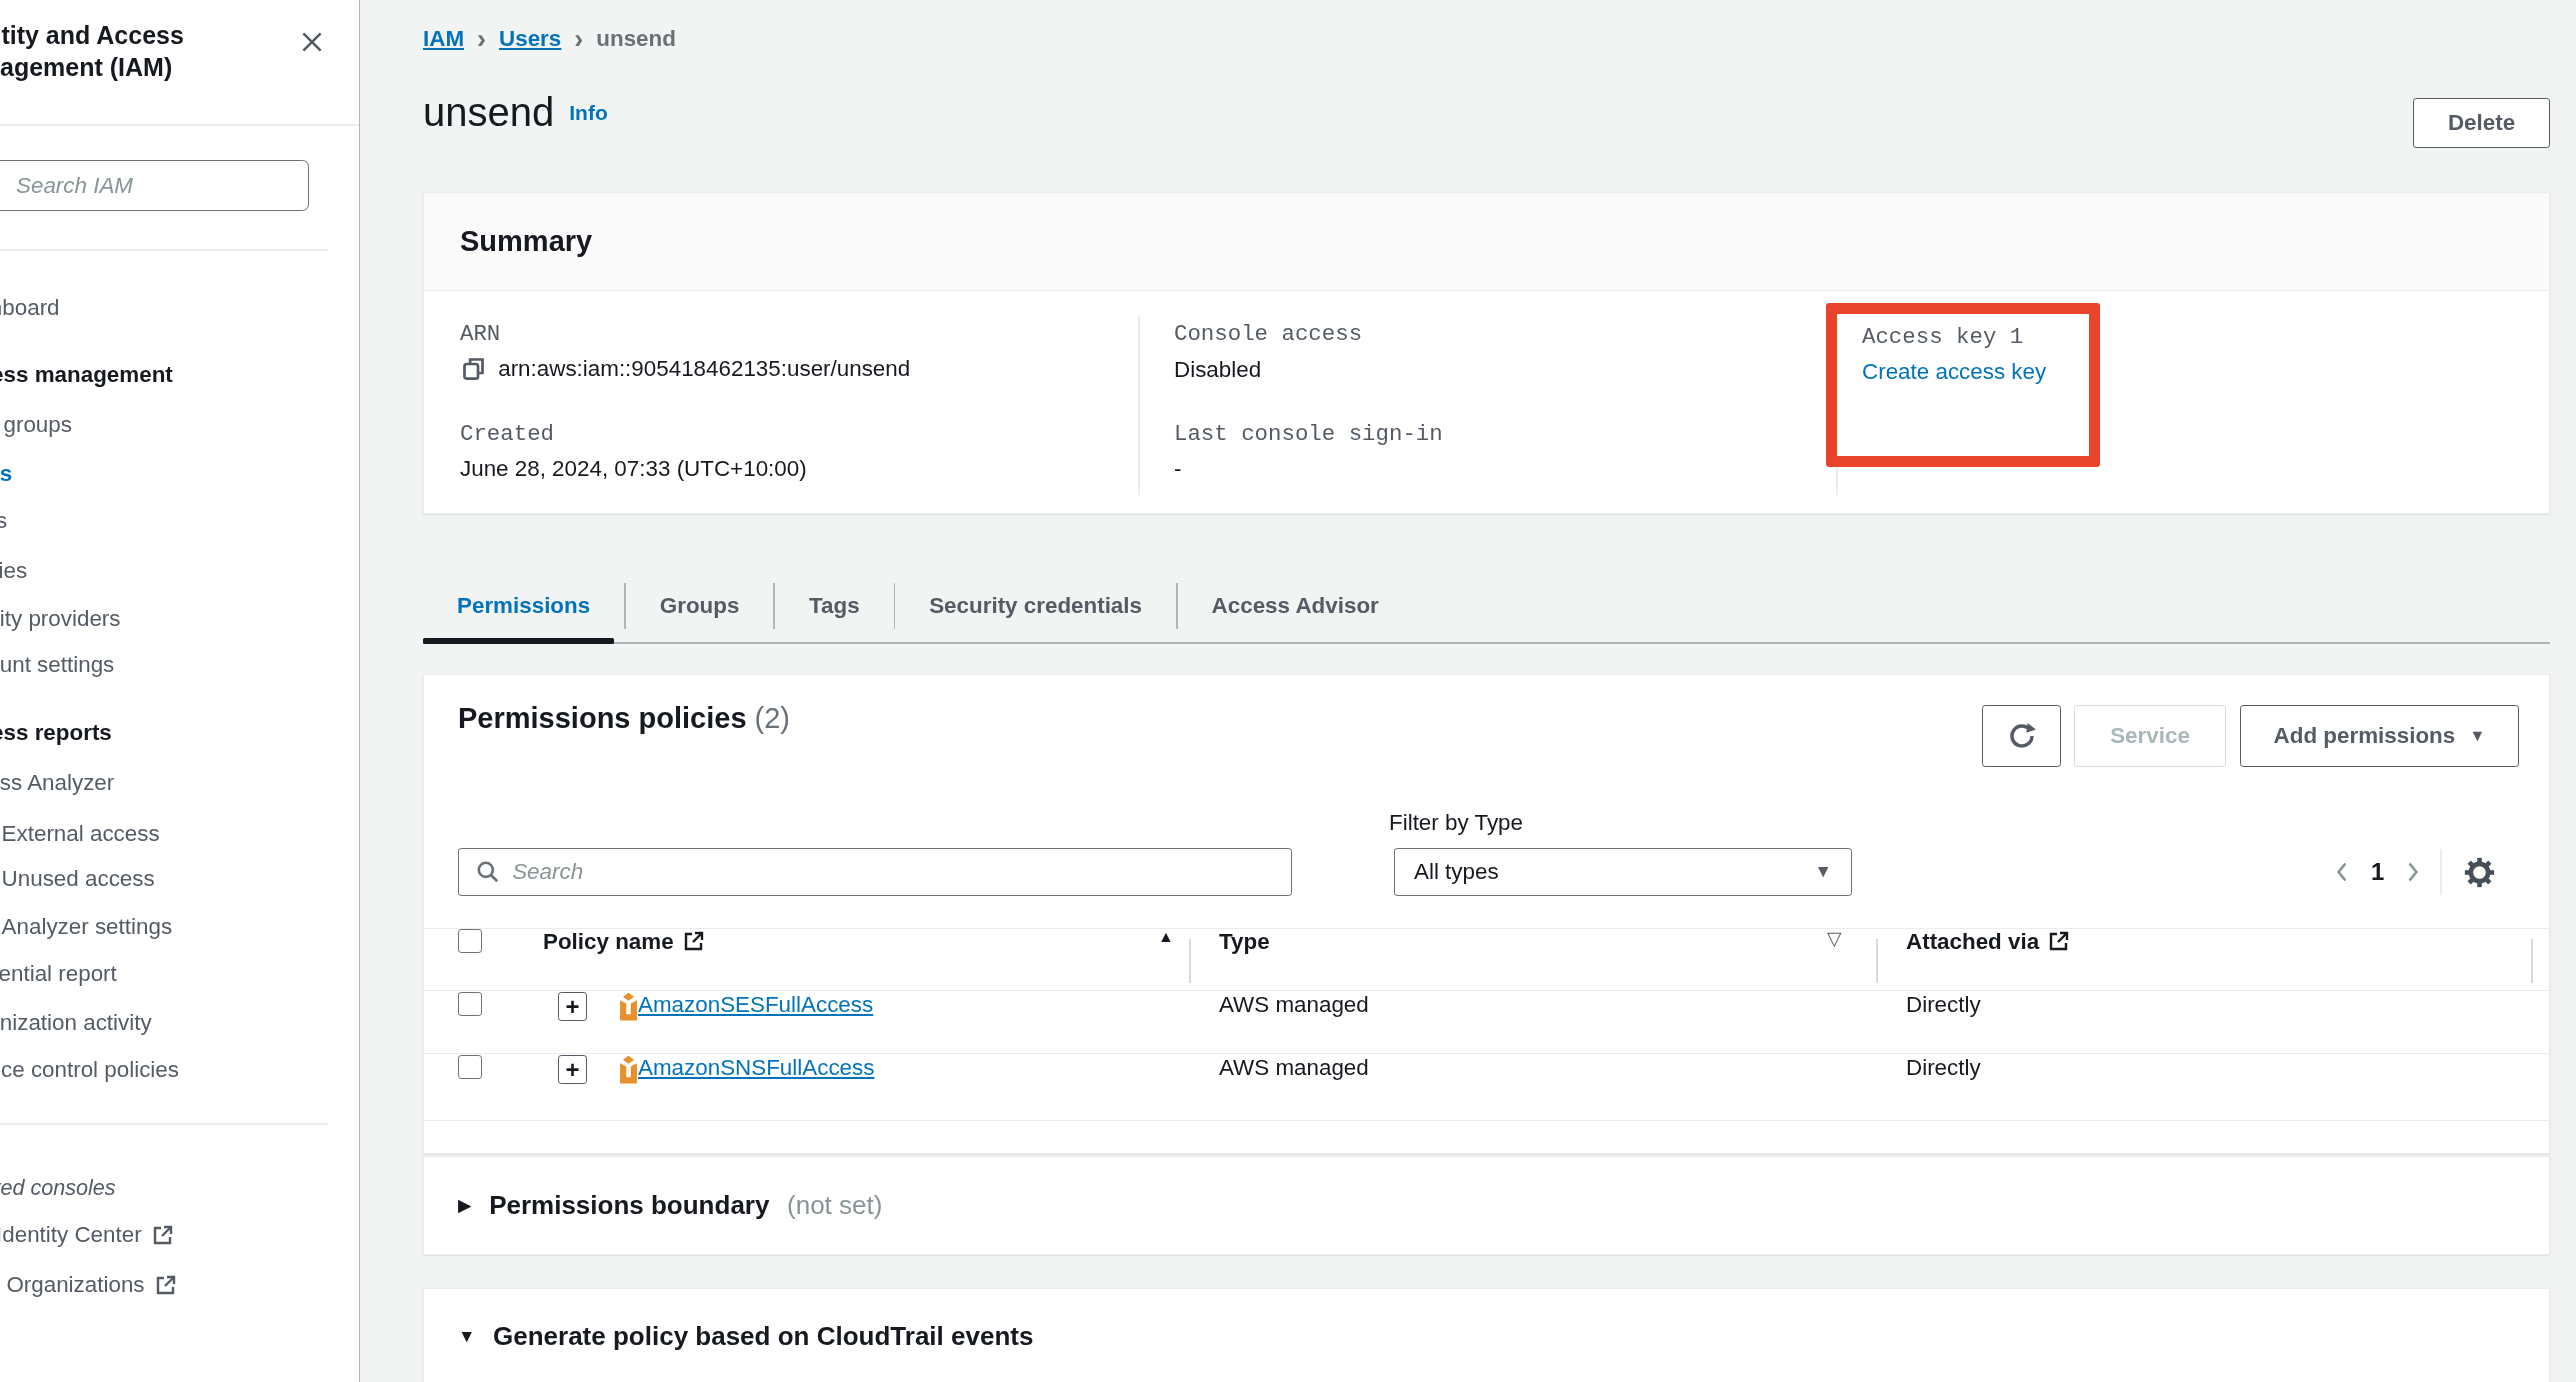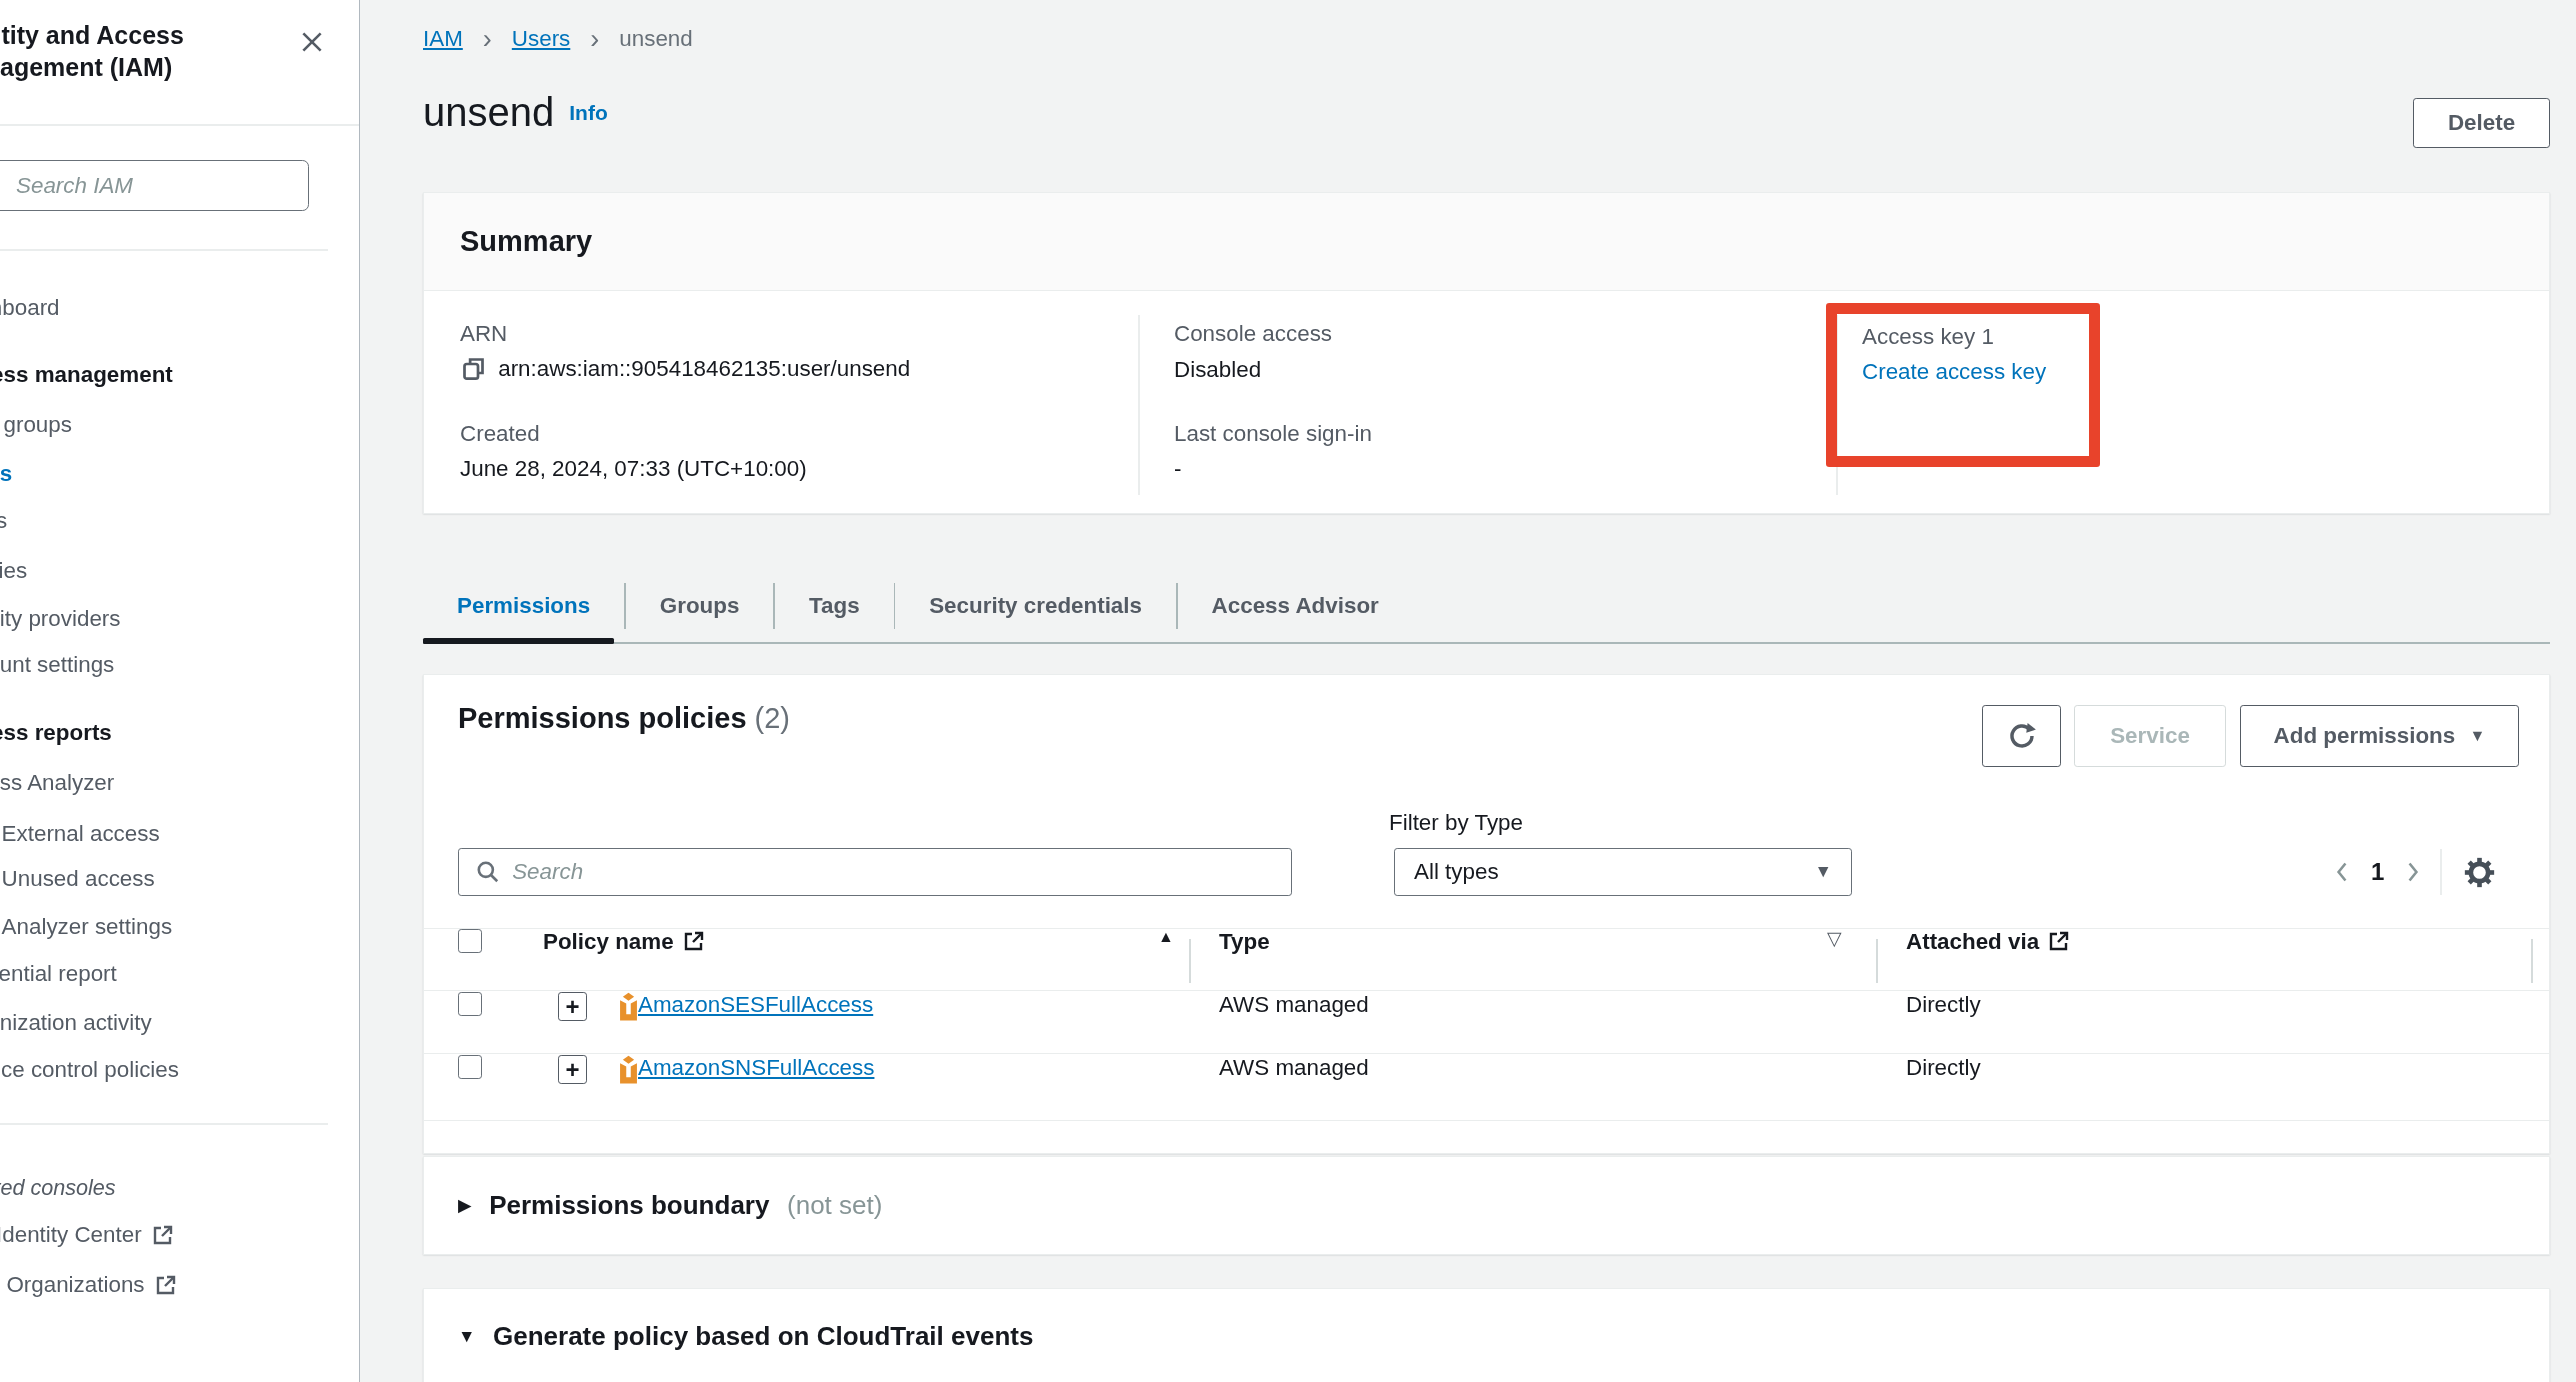--- a/index.html
+++ b/index.html
@@ -28,22 +28,22 @@
   .sb-hr3 { position:absolute; left:0; top:1123px; width:328px; height:1.6px; background:#eaeded; }
   .sb-item { position:absolute; left:-50px; height:37px; display:flex; align-items:center;
              font-size:22.4px; color:#545b64; white-space:nowrap; cursor:pointer; gap:9.6px; }
   .sb-item.section { font-weight:bold; color:#16191f; cursor:default; }
   .sb-item.active { color:#0073bb; font-weight:bold; }
   .sb-item.indent { left:1.6px; }
   .sb-item.subhead { font-style:italic; font-size:21.6px; cursor:default; }
   .ext-ic { width:24px; height:24px; color:#545b64; flex:0 0 auto; }
 
   
-  .breadcrumb { position:absolute; left:423px; top:26px; display:flex; align-items:center; gap:20px;
-                font-size:22.4px; }
+  .breadcrumb { position:absolute; left:423px; top:26px; display:flex; align-items:center; gap:13px;
+                font-size:22.4px;font-weight:bold; }
   .bc-link { color:#0073bb; text-decoration:underline; cursor:pointer; }
   .bc-sep { color:#687078; font-size:27px; line-height:22.4px; }
   .bc-cur { color:#687078; }
 
   .page-title { position:absolute; left:423px; top:90px; font-size:40px; color:#16191f; }
   .info-link { font-size:21px; font-weight:bold; color:#0073bb; margin-left:15px;
                position:relative; bottom:5.6px; cursor:pointer; }
 
   .btn { display:inline-flex; align-items:center; justify-content:center;
          background:#fff; border:1.6px solid #545b64; border-radius:3.2px;
@@ -53,21 +53,21 @@
 
   .card { position:absolute; left:423px; width:2127px; background:#fff;
           border:0.8px solid #eaeded; box-shadow:0 0.8px 1.6px rgba(0,28,36,.15); }
 
   
   .sum-head { height:98px; background:#fafafa; border-bottom:0.8px solid #eaeded;
               display:flex; align-items:center; padding-left:36px;
               font-size:29px; font-weight:bold; color:#16191f; }
   .sum-body { position:relative; height:223px; }
   .v-div { position:absolute; top:24px; bottom:19px; width:1.6px; background:#eaeded; }
-  .lbl { color:#545b64; font-size:22.4px; }
+  .lbl { color:#545b64; font-size:22.4px;font-family:Liberation Mono, monospace; }
   .val { color:#16191f; font-size:22.4px; }
   .copy-ic { width:27px; height:27px; color:#545b64; margin-right:11.2px; cursor:pointer; }
   .redbox { position:absolute; border:11.2px solid #e8432b; border-radius:3.2px; }
   .link { color:#0073bb; cursor:pointer; }
 
   
   .tabs { position:absolute; left:423px; top:572px; height:67px; display:flex; align-items:center; }
   .tab { font-size:22.4px; font-weight:bold; color:#545b64; padding:0 34px; cursor:pointer; white-space:nowrap; }
   .tab.first { padding-left:34px; }
   .tab.active { color:#0073bb; }

